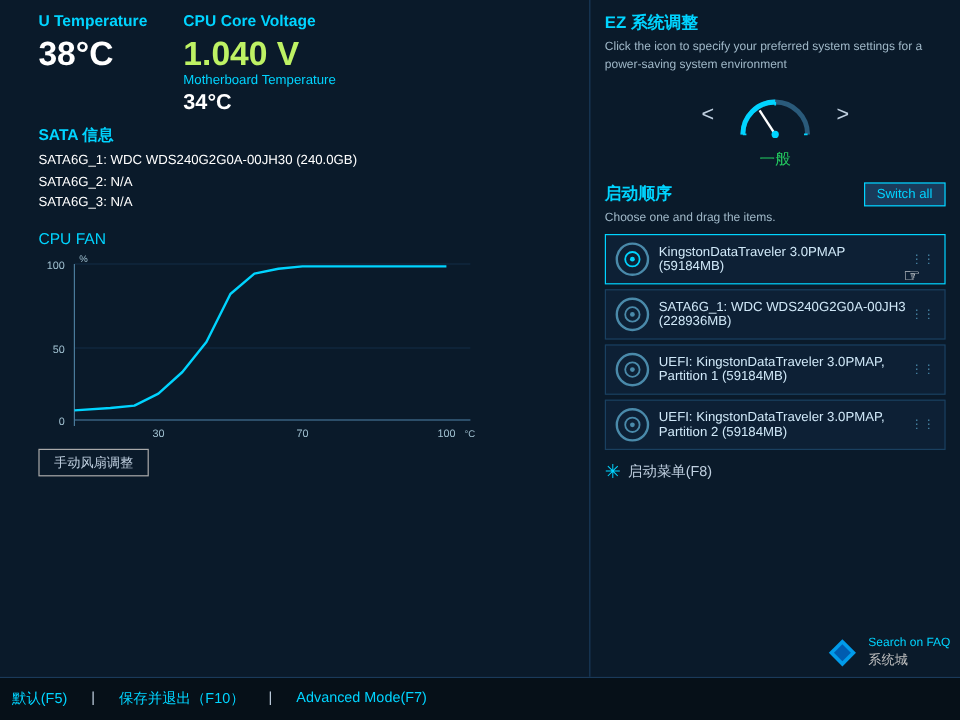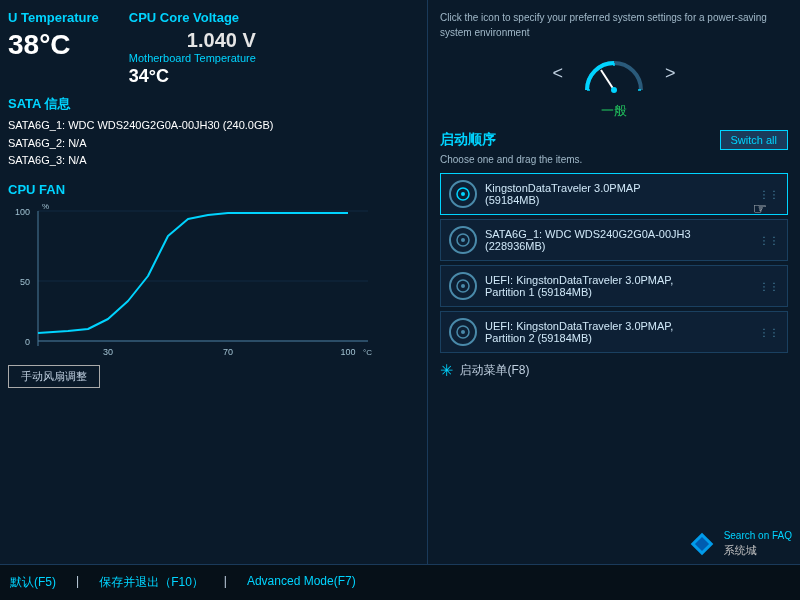--- a/index.html
+++ b/index.html
@@ -14,22 +14,22 @@
     }
 
     .main-container {
       display: flex;
       width: 100%;
       height: 100%;
     }
 
     
     .left-panel {
-      width: 428px;
-      padding: 10px 8px;
+      width: 492px;
+      padding: 10px 32px;
       border-right: 1px solid #1a3a5a;
     }
 
     
     .temp-row {
       display: flex;
       align-items: flex-start;
       margin-bottom: 8px;
     }
 
@@ -48,24 +48,23 @@
       color: #ffffff;
       font-size: 28px;
       font-weight: bold;
     }
 
     .cpu-voltage-section {
       margin-right: 30px;
     }
 
     .voltage-value {
-      color: #e5e5e5;
-      font-size: 20px;
-      font-weight: bold;
-      text-align: right;
+      color: #bef264;
+      font-size: 28px;
+      font-weight: bold;
     }
 
     .mb-temp-label {
       color: #00d4ff;
       font-size: 11px;
       margin-bottom: 2px;
     }
 
     .mb-temp-value {
       color: #ffffff;
@@ -97,21 +96,21 @@
     }
 
     
     .fan-section {
       margin-top: 8px;
     }
 
     .fan-title {
       color: #00d4ff;
       font-size: 13px;
-      font-weight: bold;
+      font-weight: normal;
       margin-bottom: 2px;
     }
 
     .fan-chart-container {
       position: relative;
       width: 380px;
       height: 160px;
       margin-top: 4px;
     }
 
@@ -406,20 +405,21 @@
         </svg>
       </div>
       <button class="fan-button">手动风扇调整</button>
     </div>
 
   </div>
 
   <div class="right-panel">
 
     <div class="ez-section">
+      <div class="ez-title">EZ 系统调整</div>
       <div class="ez-desc">Click the icon to specify your preferred system settings for a power-saving system environment</div>
       <div class="ez-gauge-row">
         <button class="ez-nav-btn">&lt;</button>
         <svg class="ez-gauge" viewBox="0 0 70 50" xmlns="http://www.w3.org/2000/svg">
 
           <path d="M 8 42 A 27 27 0 0 1 62 42" fill="none" stroke="#2a5a7a" stroke-width="4"></path>
           <path d="M 8 42 A 27 27 0 0 1 35 15" fill="none" stroke="#00d4ff" stroke-width="4"></path>
 
           <line x1="35" y1="42" x2="22" y2="22" stroke="#ffffff" stroke-width="2"></line>
 

